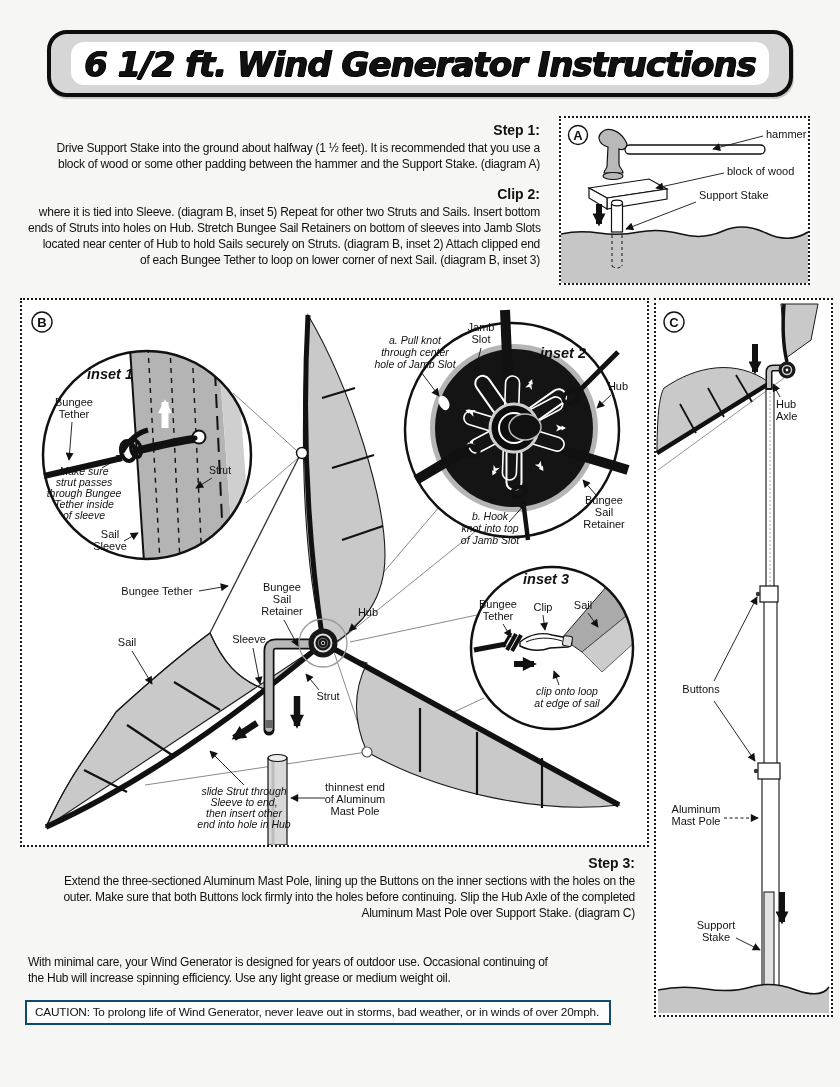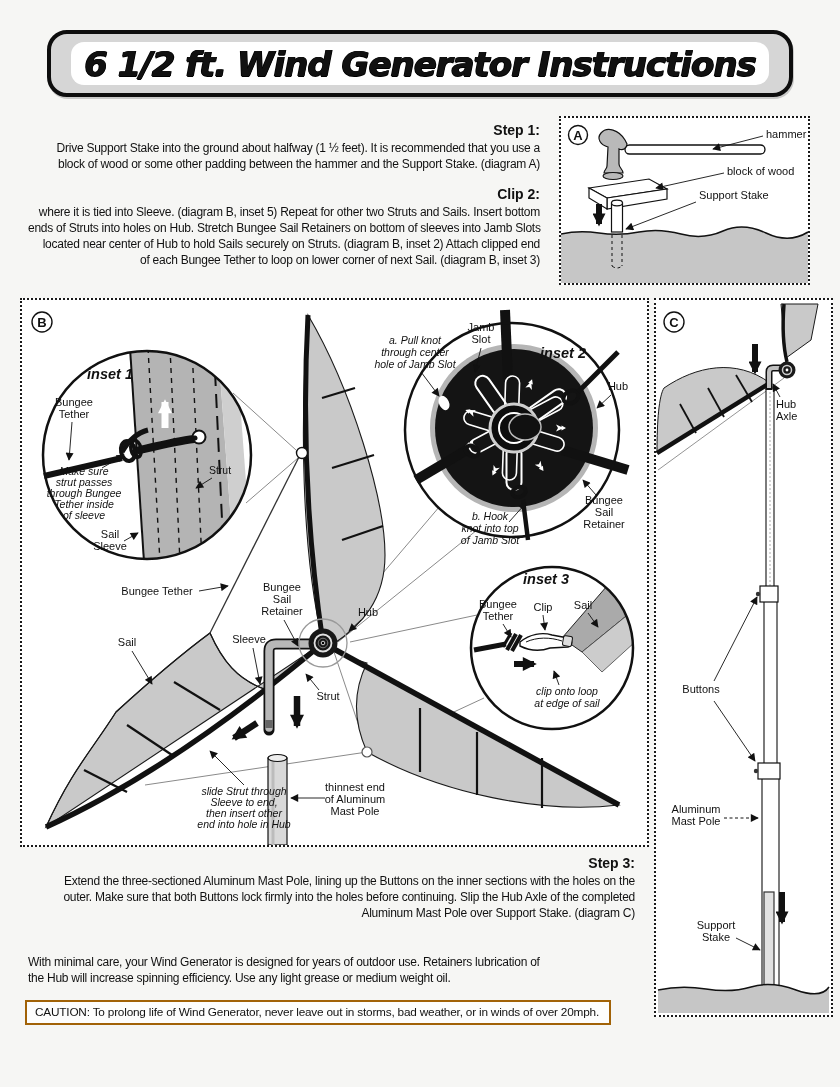--- a/index.html
+++ b/index.html
@@ -11,21 +11,21 @@
   .banner-inner{position:absolute;left:20px;right:20px;top:8px;bottom:8px;background:#fff;
           border-radius:13px;display:flex;align-items:center;justify-content:center;}
   .banner-title{font-family:"DejaVu Sans",sans-serif;font-weight:bold;font-style:italic;
           font-size:34px;letter-spacing:-1px;white-space:nowrap;
           text-shadow:0.7px 0 #000,-0.7px 0 #000,0 0.5px #000;}
   
   .tblock{position:absolute;text-align:right;}
   .tblock .hd{font-weight:bold;font-size:14px;margin-bottom:2px;}
   .tblock .ln, .care .ln{font-size:12px;line-height:16px;letter-spacing:-0.25px;white-space:nowrap;}
   .care{position:absolute;text-align:left;}
-  .caution{position:absolute;border:2px solid #a16207;background:#fdfdfd;padding:3px 8px 4px 8px;
+  .caution{position:absolute;border:2px solid #0c4a6e;background:#fdfdfd;padding:3px 8px 4px 8px;
           font-size:11.8px;letter-spacing:-0.2px;white-space:nowrap;}
   
   .panel{position:absolute;background:#fff;border:2px dotted #1a1a1a;}
   svg{display:block;}
   svg text{font-family:"Liberation Sans",sans-serif;fill:#111;}
   .lbl{font-size:11px;}
   .note{font-size:10.5px;font-style:italic;}
   .ititle{font-size:14.5px;font-weight:bold;font-style:italic;}
   .circ{font-size:13px;font-weight:bold;}
   .strutlbl{font-size:10.5px;}
@@ -415,21 +415,21 @@
   </div>
 
   <div class="tblock" style="left:28px;top:855px;width:607px;">
     <div class="hd">Step 3:</div>
     <div class="ln">Extend the three-sectioned Aluminum Mast Pole, lining up the Buttons on the inner sections with the holes on the</div>
     <div class="ln">outer.  Make sure that both Buttons lock firmly into the holes before continuing.   Slip the Hub Axle of the completed</div>
     <div class="ln">Aluminum Mast Pole over Support Stake.  (diagram C)</div>
   </div>
 
   <div class="care" style="left:28px;top:954px;width:580px;">
-    <div class="ln">With minimal care, your Wind Generator is designed for years of outdoor use.  Retainers lubrication of</div>
+    <div class="ln">With minimal care, your Wind Generator is designed for years of outdoor use.  Occasional continuing of</div>
     <div class="ln">the Hub will increase spinning efficiency.  Use any light grease or medium weight oil.</div>
   </div>
 
   <div class="caution" style="left:25px;top:1000px;width:566px;">
     <span>CAUTION: To prolong life of Wind Generator, never leave out in storms, bad weather, or in winds of over 20mph.</span>
   </div>
 
 </div>
 
 </body></html>

